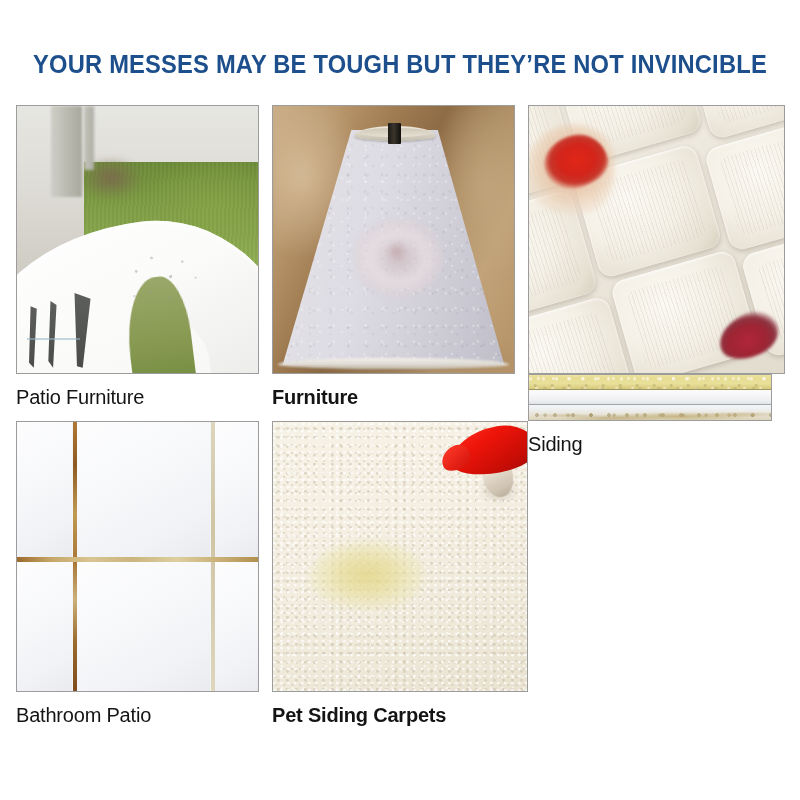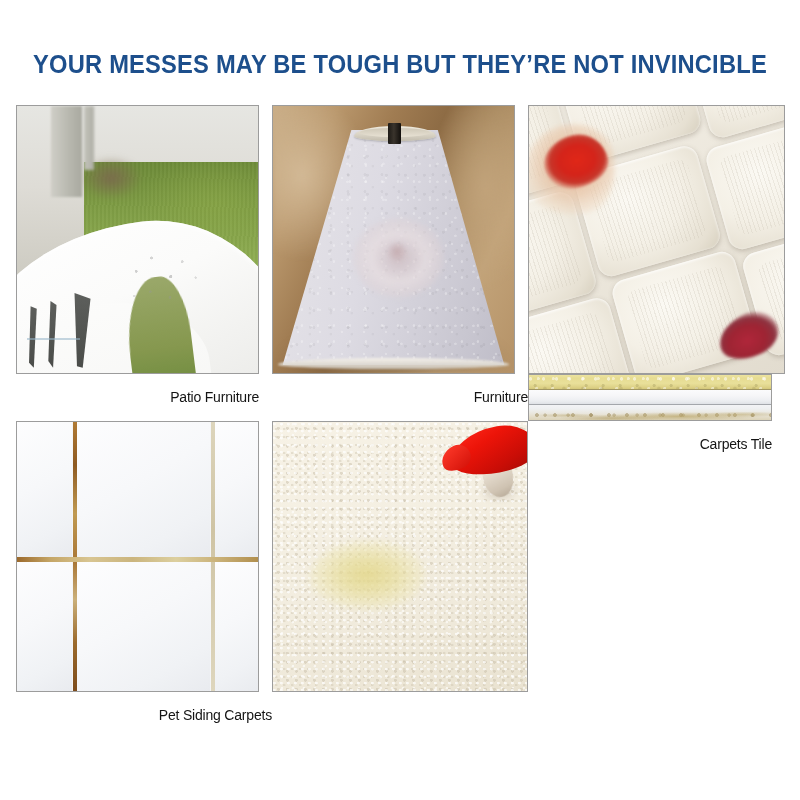--- a/index.html
+++ b/index.html
@@ -54,30 +54,30 @@
   .photo {
     position: relative;
     width: 100%;
     height: 100%;
     border: 1px solid #9c9c9c;
     overflow: hidden;
     background: #eee;
   }
 
   .caption {
-    text-align: right;
+    text-align: left;
     color: #141414;
-    font-size: 14px;
+    font-size: 20px;
     font-weight: 400;
     font-family: "Liberation Sans", sans-serif;
     letter-spacing: -0.2px;
     line-height: 47px;
     padding-right: 13px;
   }
-  .caption.last { padding-right: 0; }
+  .caption.last { padding-right: 0; font-weight: bold; }
 
   
   .p1-sky {
     position: absolute; inset: 0;
     background:
       linear-gradient(180deg,#e6e6e2 0%, #dedcd6 30%, #cfcdc4 60%, #bcbcb0 100%);
   }
   .p1-grass {
     position: absolute; left: 28%; top: 21%; right: 0; bottom: 0;
     background:
@@ -510,16 +510,17 @@
     <div class="photo">
       <div class="p6-bg"></div>
       <div class="p6-stain"></div>
       <div class="p6-spray-shadow"></div>
       <div class="p6-spray-nozzle"></div>
       <div class="p6-spray-body"></div>
       <div class="p6-spray-tip"></div>
     </div>
   </div>
 
-  <div class="caption">Carpets Tile</div>
+  <div class="caption">Siding</div>
+  <div class="caption">Bathroom Patio</div>
   <div class="caption last">Pet Siding Carpets</div>
 
 </div>
 
 </body></html>

